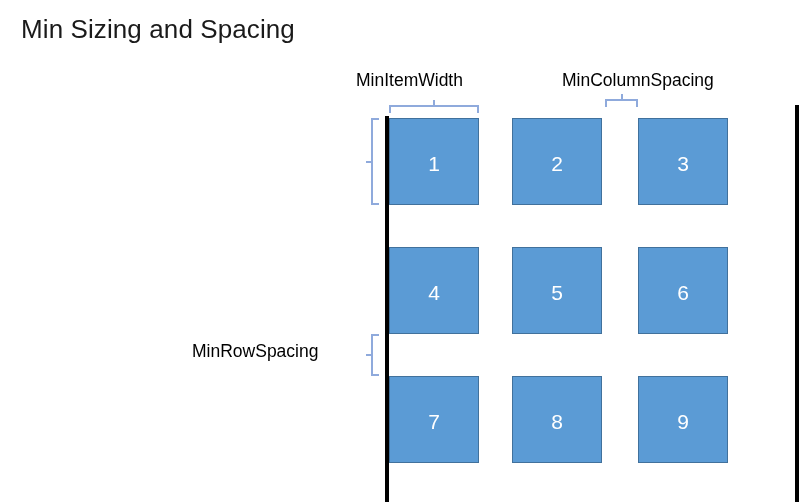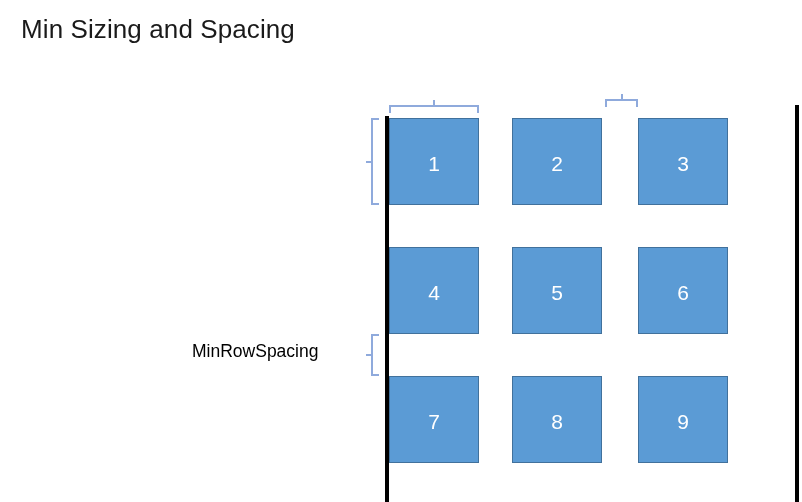--- a/index.html
+++ b/index.html
@@ -179,20 +179,22 @@
 </head>
 <body>
 
 <div id="slide">
 
   <div class="slide-title">Min Sizing and Spacing</div>
 
   <div class="rail rail-left"></div>
   <div class="rail rail-right"></div>
 
+  <div class="measure-label label-minitemwidth">MinItemWidth</div>
+  <div class="measure-label label-mincolumnspacing">MinColumnSpacing</div>
   <div class="measure-label label-minrowspacing">MinRowSpacing</div>
 
   <div class="bracket bracket-h bracket-minitemwidth">
     <div class="tick-mid"></div>
     <div class="span"></div>
     <div class="tick-end left"></div>
     <div class="tick-end right"></div>
   </div>
 
   <div class="bracket bracket-h bracket-mincolumnspacing">

